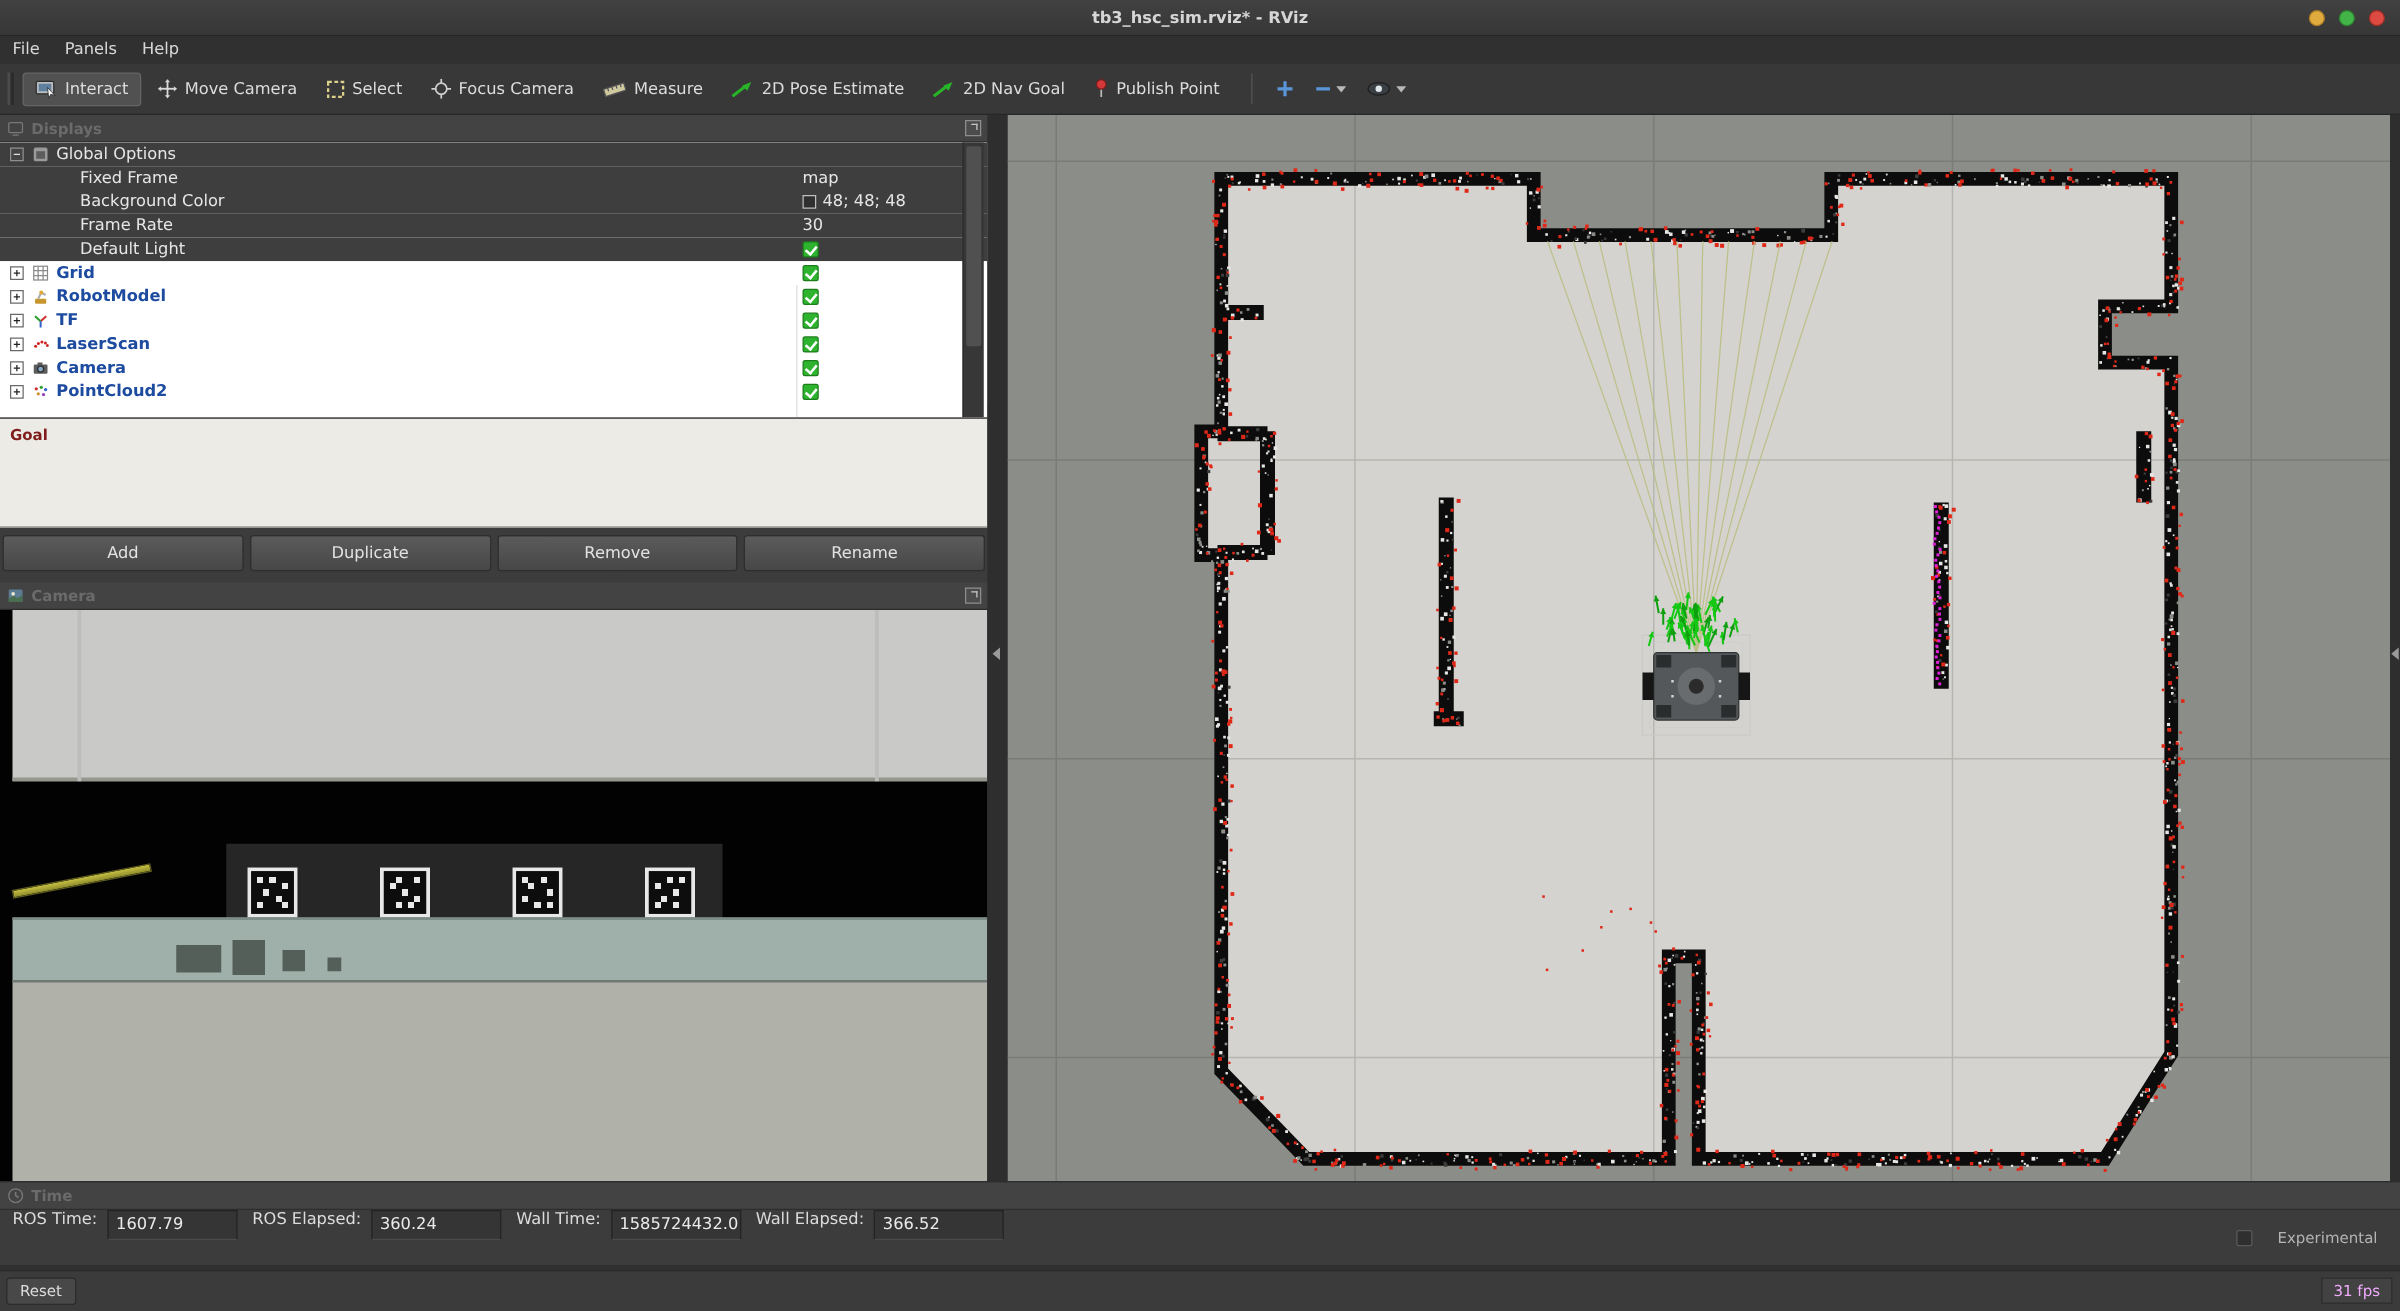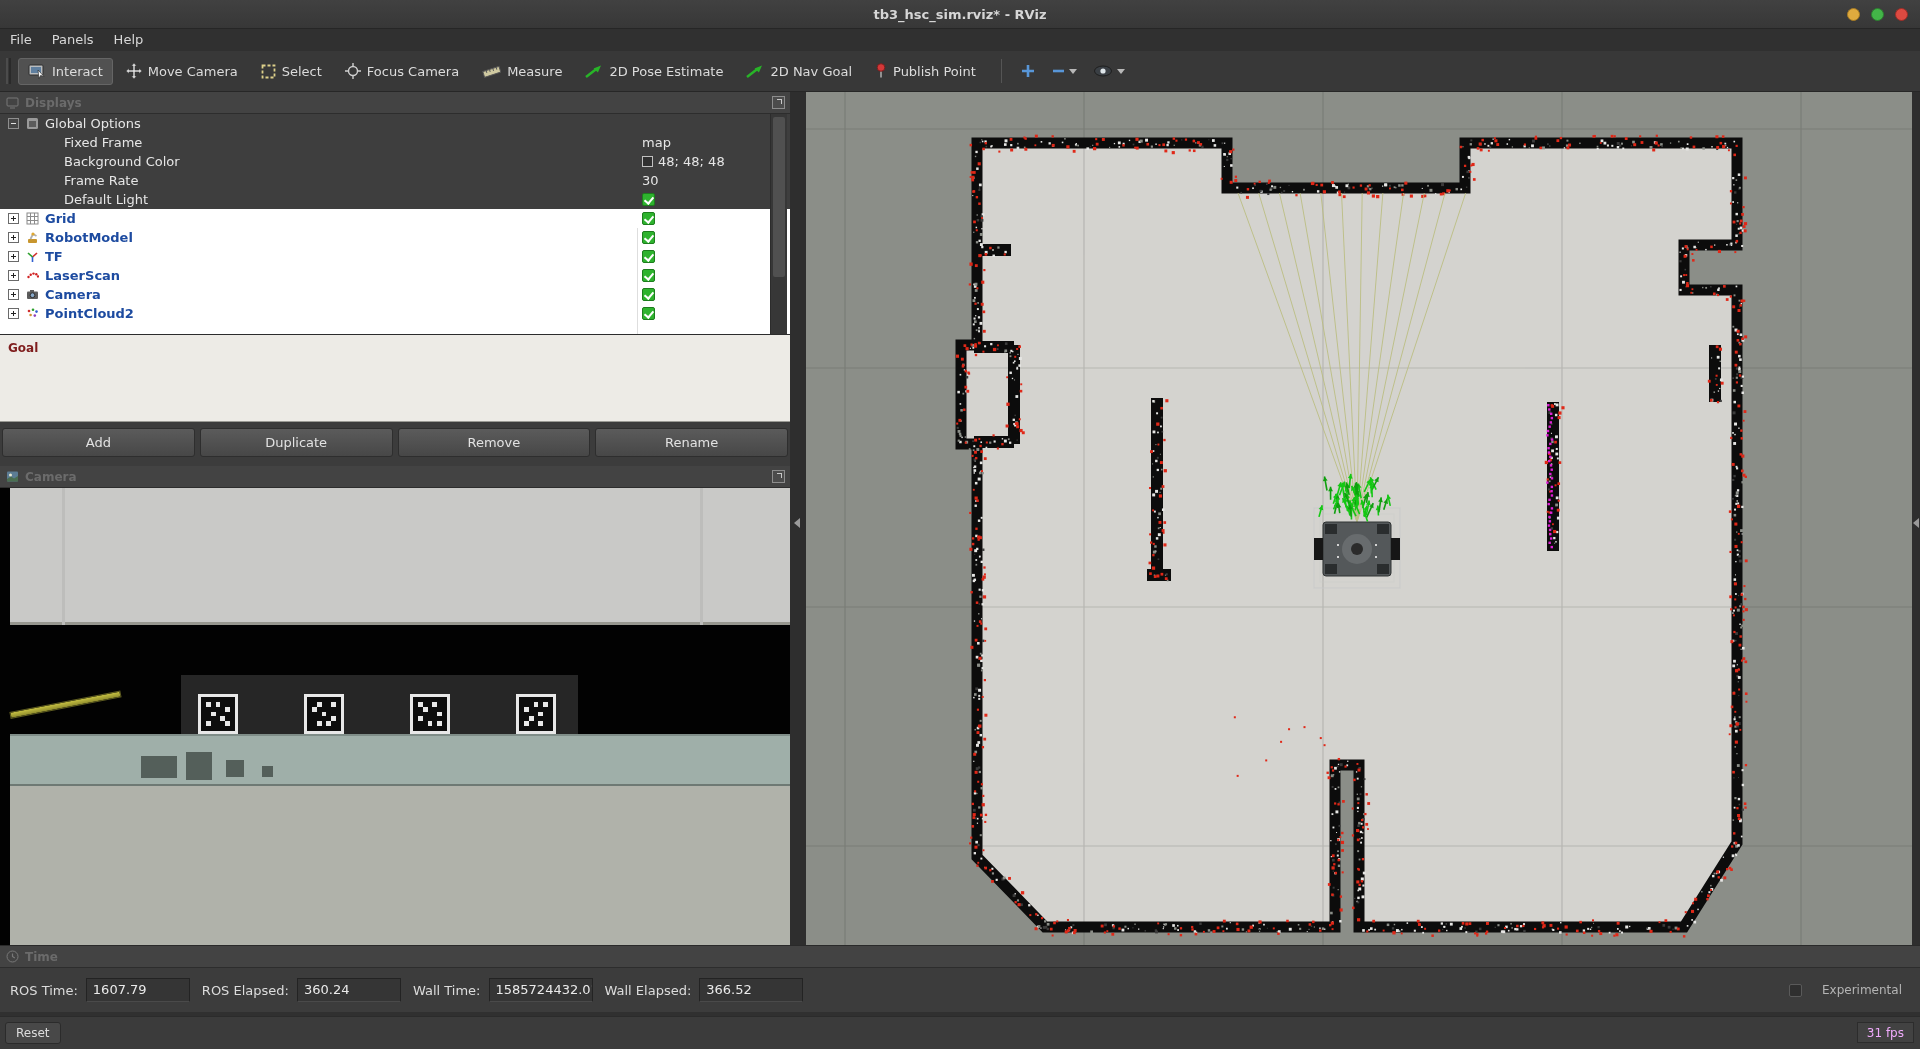--- a/index.html
+++ b/index.html
@@ -77,21 +77,21 @@
 
   
   .splitL{position:absolute;left:790px;top:92px;width:16px;height:853px;background:#2e2e2e}
   .splitR{position:absolute;left:1912px;top:92px;width:8px;height:853px;background:#2e2e2e}
   .arrw{position:absolute;top:426px;width:0;height:0;border-top:5px solid transparent;border-bottom:5px solid transparent;border-right:6px solid #9a9a9a}
   #scene{position:absolute;left:806px;top:92px}
 
   
   .timepanel{position:absolute;left:0;top:945px;width:1920px;height:67px;background:#3c3c3c;border-top:1px solid #2a2a2a}
   .timehead{position:relative;height:22px;background:#434343;border-bottom:1px solid #2d2d2d;display:flex;align-items:center;gap:6px;padding-left:6px;color:#6b6b6b;font-size:12px;font-weight:bold}
-  .timebody{position:absolute;left:0;top:22px;right:0;bottom:0;display:flex;align-items:center}
+  .timebody{position:absolute;left:0;top:22px;right:0;bottom:0;display:flex;align-items:flex-start}
   .tlabel{font-size:13px;color:#dcdcdc;margin-left:12px}
   .tlabel.first{margin-left:10px}
   .tbox{width:104px;height:24px;background:#353535;border:1px solid #232323;border-bottom-color:#4a4a4a;margin-left:8px;color:#eaeaea;font-size:13px;line-height:22px;padding-left:6px;white-space:nowrap;overflow:hidden}
   .expwrap{position:absolute;right:18px;top:50%;transform:translateY(-50%);display:flex;align-items:center;gap:20px;color:#b4b4b4;font-size:12px}
   .xcheck{width:13px;height:13px;background:#2f2f2f;border:1px solid #5a5a5a;border-radius:2px}
 
   
   .statusbar{position:absolute;left:0;top:1016px;width:1920px;height:33px;background:#3b3b3b;border-top:1px solid #2b2b2b;font-size:12px;color:#c9c9c9}
   .reset{position:absolute;left:5px;top:5px;height:22px;padding:0 10px;background:#484848;border:1px solid #2b2b2b;border-radius:3px;color:#dcdcdc;font-size:12px;display:flex;align-items:center}
   .help{position:absolute;left:60px;top:0;line-height:32px;white-space:pre-wrap}

